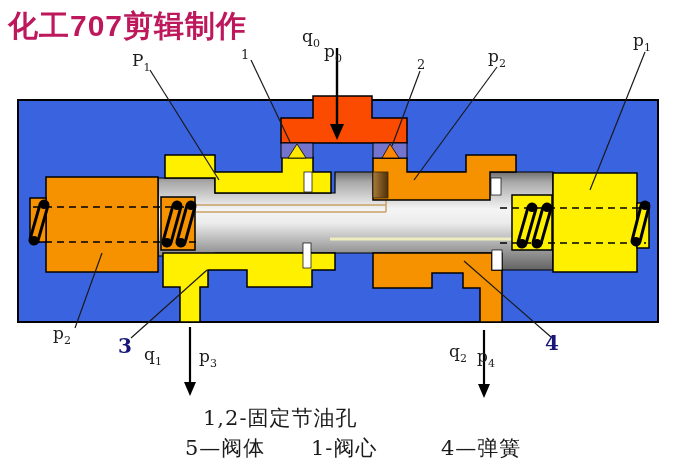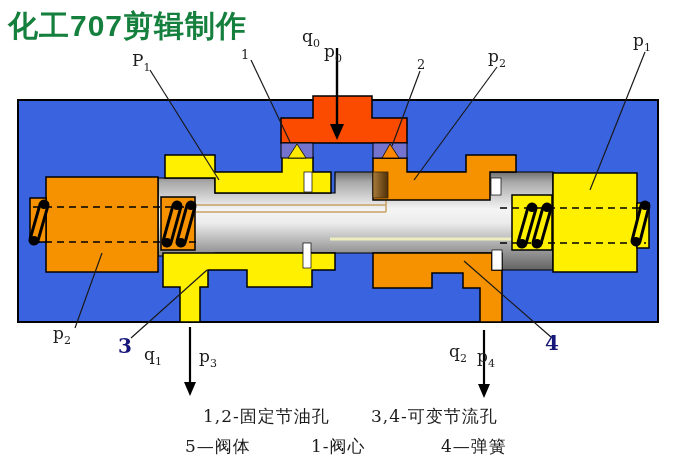--- a/index.html
+++ b/index.html
@@ -4,23 +4,23 @@
 <style>
   html,body{margin:0;padding:0;background:#fff;}
   #canvas{position:relative;width:683px;height:475px;background:#ffffff;overflow:hidden;
           font-family:"DejaVu Serif", serif;}
   #diagram-svg{position:absolute;left:0;top:0;}
   .lbl{position:absolute;font-size:17px;color:#1d1d1d;white-space:nowrap;line-height:1;}
   .lbl .sub{font-size:11px;position:relative;top:5px;}
   .numsmall{position:absolute;font-size:13px;color:#1d1d1d;line-height:1;}
   .numbold{position:absolute;font-size:20px;font-weight:bold;color:#17177a;line-height:1;
            font-family:"DejaVu Serif", serif;}
-  .cap{position:absolute;font-size:17px;color:#1a1a1a;white-space:nowrap;line-height:1;
+  .cap{position:absolute;font-size:21px;color:#1a1a1a;white-space:nowrap;line-height:1;
        font-family:"DejaVu Serif", serif;letter-spacing:1px;}
-  #title{position:absolute;left:8px;top:6px;font-size:30px;font-weight:bold;color:#15803d;
+  #title{position:absolute;left:8px;top:6px;font-size:30px;font-weight:bold;color:#be185d;
          font-family:"Liberation Sans", sans-serif;white-space:nowrap;letter-spacing:1px;}
 </style>
 </head>
 <body>
 
 <div id="canvas">
 
   <svg id="diagram-svg" width="683" height="475" viewBox="0 0 683 475">
     <defs>
       <linearGradient id="spoolGrad" x1="0" y1="0" x2="0" y2="1">
@@ -177,18 +177,17 @@
   </div>
   <div class="lbl" style="left:449px;top:343px">
     <span>q</span><span class="sub">2</span>
   </div>
   <div class="lbl" style="left:477px;top:348px">
     <span>p</span><span class="sub">4</span>
   </div>
   <div class="numbold" style="left:545px;top:333px">4</div>
 
   <div class="cap" style="left:203px;top:408px">1,2-固定节油孔</div>
-  <div class="cap" style="left:371px;top:408px">3,4-可变节流孔</div>
   <div class="cap" style="left:185px;top:438px">5—阀体</div>
   <div class="cap" style="left:311px;top:438px">1-阀心</div>
   <div class="cap" style="left:441px;top:438px">4—弹簧</div>
 
 </div>
 
 </body></html>

